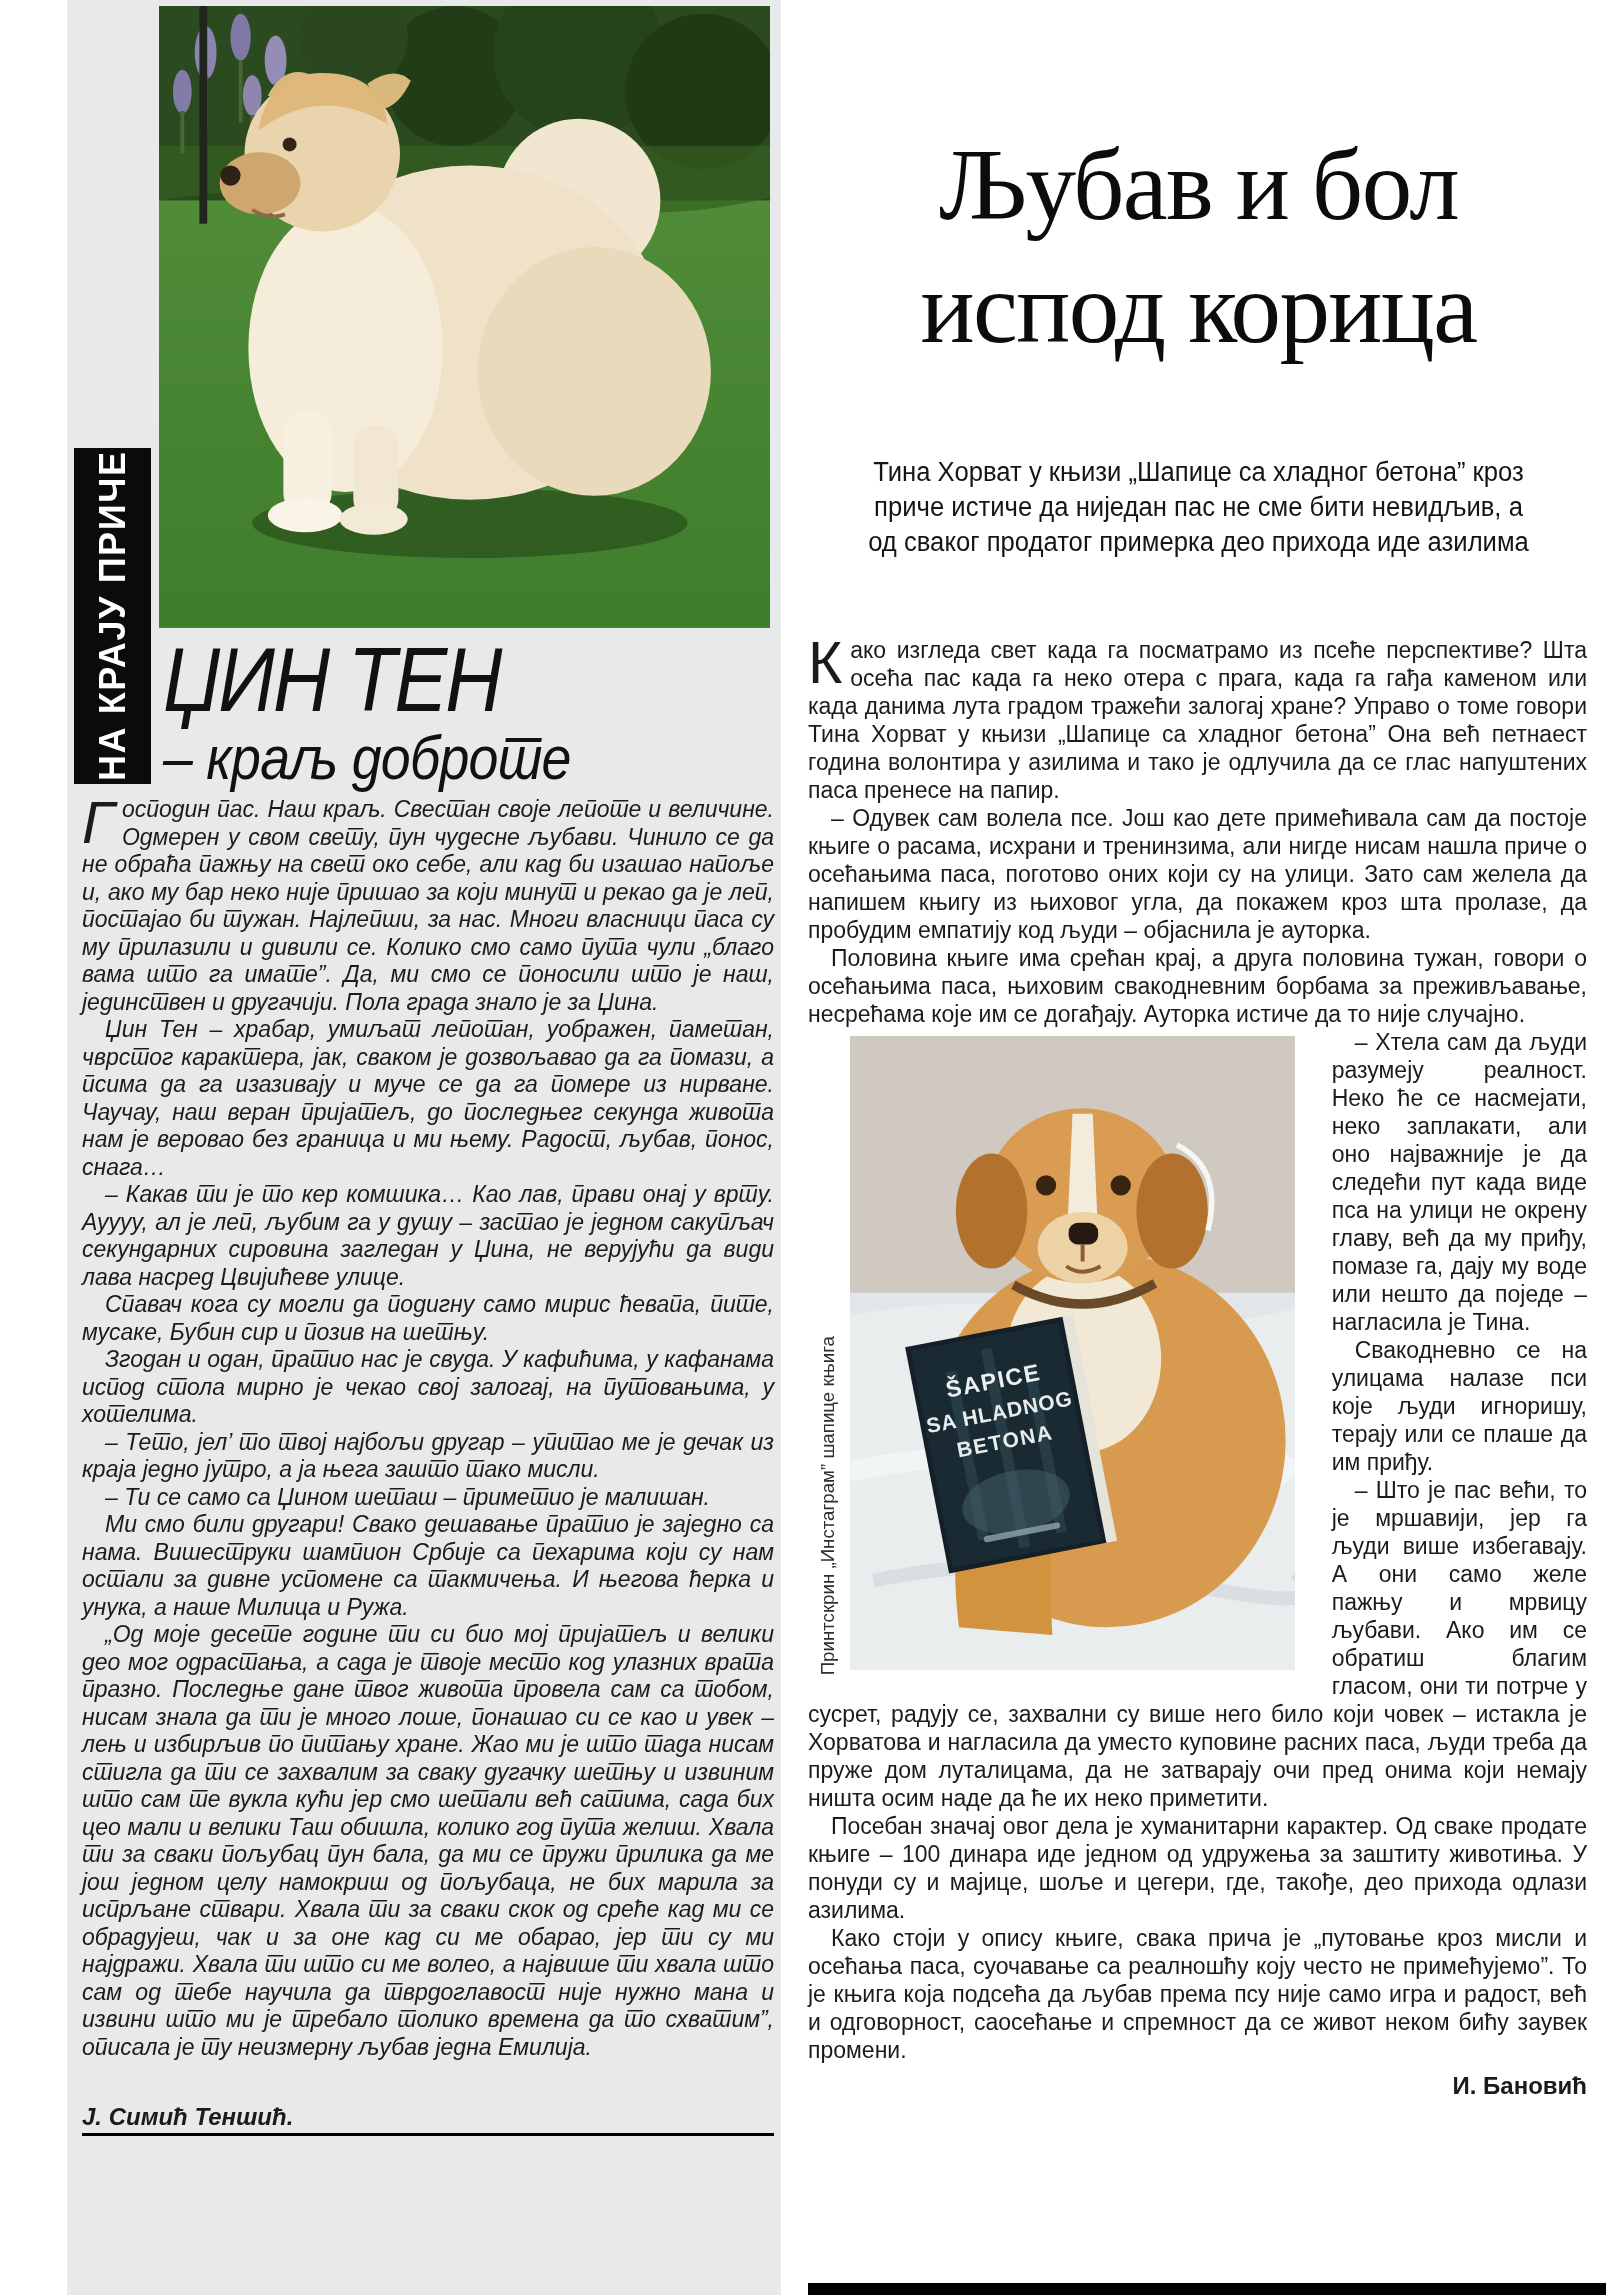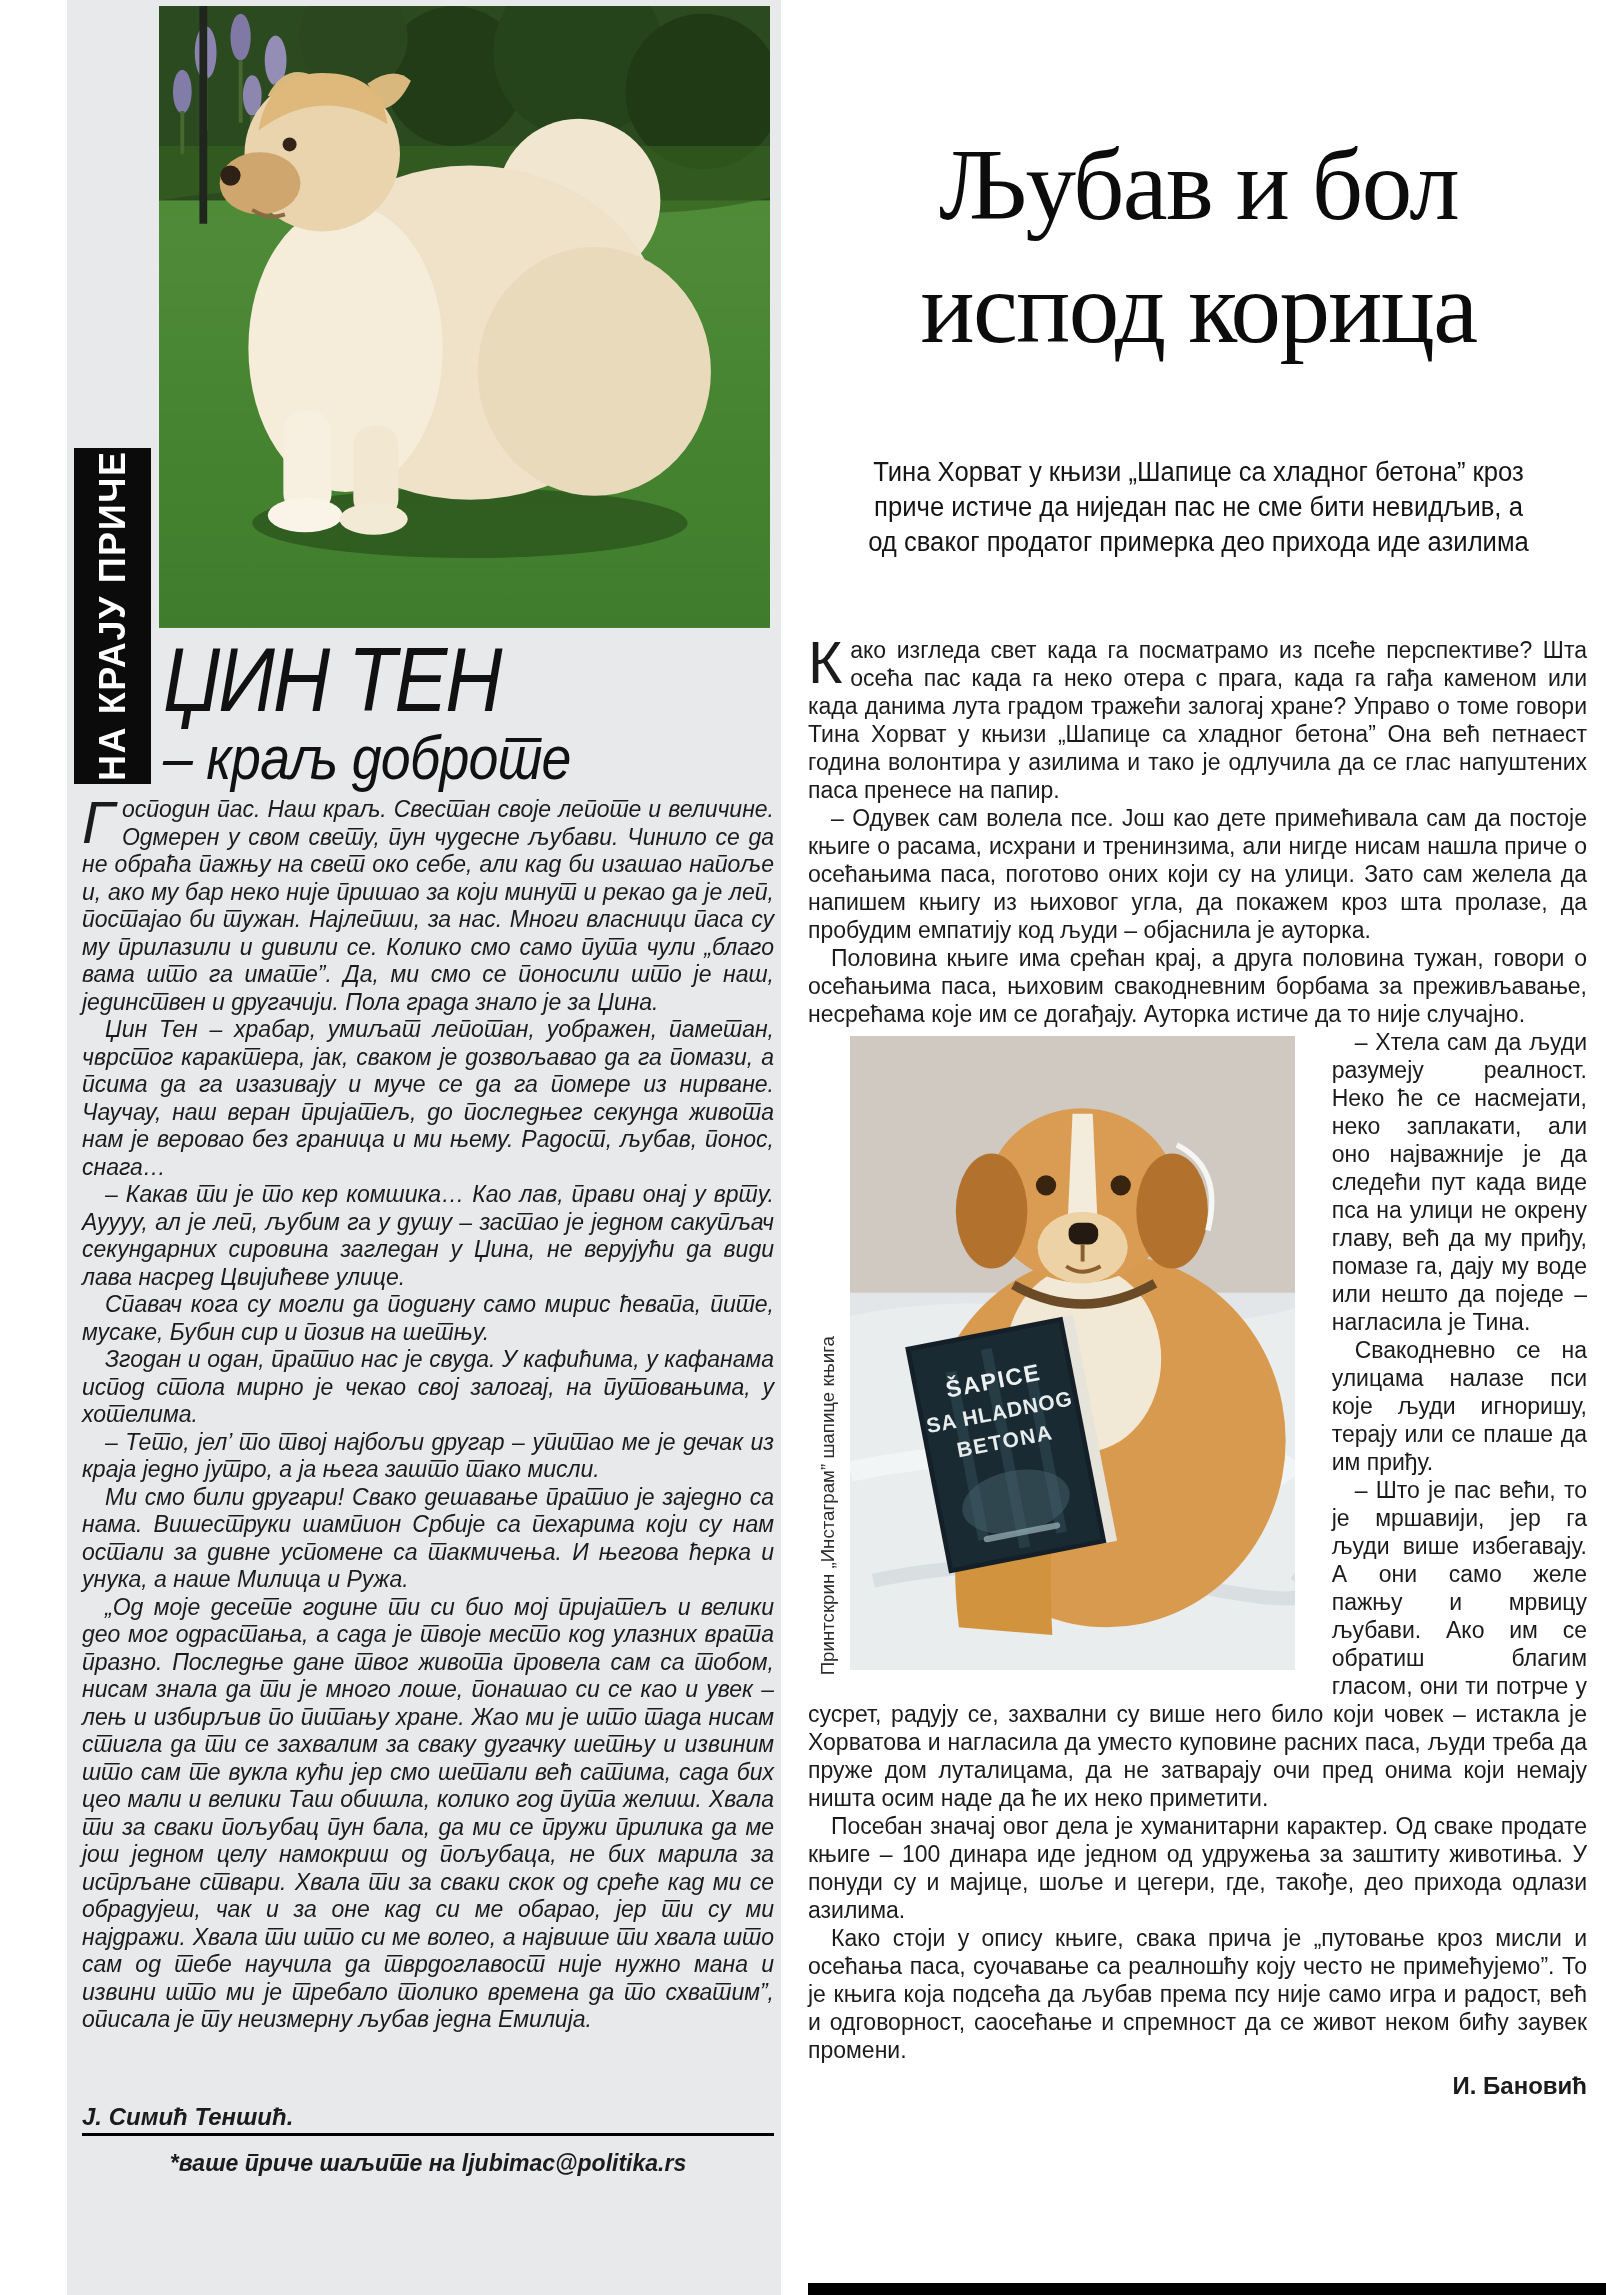--- a/index.html
+++ b/index.html
@@ -106,27 +106,27 @@
     <h2>– краљ доброте</h2>
   </div>
 
   <div class="left-body">
       <p class="bp nodent"><span class="dropcap">Г</span>осподин пас. Наш краљ. Свестан своје лепоте и величине. Одмерен у свом свету, пун чудесне љубави. Чинило се да не обраћа пажњу на свет око себе, али кад би изашао напоље и, ако му бар неко није пришао за који минут и рекао да је леп, постајао би тужан. Најлепши, за нас. Многи власници паса су му прилазили и дивили се. Колико смо само пута чули „благо вама што га имате”. Да, ми смо се поносили што је наш, јединствен и другачији. Пола града знало је за Џина.</p>
       <p class="bp">Џин Тен – храбар, умиљат лепотан, уображен, паметан, чврстог карактера, јак, сваком је дозвољавао да га помази, а псима да га изазивају и муче се да га помере из нирване. Чаучау, наш веран пријатељ, до последњег секунда живота нам је веровао без граница и ми њему. Радост, љубав, понос, снага…</p>
       <p class="bp">– Какав ти је то кер комшика… Као лав, прави онај у врту. Ауууу, ал је леп, љубим га у душу – застао је једном сакупљач секундарних сировина загледан у Џина, не верујући да види лава насред Цвијићеве улице.</p>
       <p class="bp">Спавач кога су могли да подигну само мирис ћевапа, пите, мусаке, Бубин сир и позив на шетњу.</p>
       <p class="bp">Згодан и одан, пратио нас је свуда. У кафићима, у кафанама испод стола мирно је чекао свој залогај, на путовањима, у хотелима.</p>
       <p class="bp">– Тето, јел’ то твој најбољи другар – упитао ме је дечак из краја једно јутро, а ја њега зашто тако мисли.</p>
+      <p class="bp">– Ти се само са Џином шеташ – приметио је малишан.</p>
       <p class="bp">Ми смо били другари! Свако дешавање пратио је заједно са нама. Вишеструки шампион Србије са пехарима који су нам остали за дивне успомене са такмичења. И његова ћерка и унука, а наше Милица и Ружа.</p>
       <p class="bp">„Од моје десете године ти си био мој пријатељ и велики део мог одрастања, а сада је твоје место код улазних врата празно. Последње дане твог живота провела сам са тобом, нисам знала да ти је много лоше, понашао си се као и увек – лењ и избирљив по питању хране. Жао ми је што тада нисам стигла да ти се захвалим за сваку дугачку шетњу и извиним што сам те вукла кући јер смо шетали већ сатима, сада бих цео мали и велики Таш обишла, колико год пута желиш. Хвала ти за сваки пољубац пун бала, да ми се пружи прилика да ме још једном целу намокриш од пољубаца, не бих марила за испрљане ствари. Хвала ти за сваки скок од среће кад ми се обрадујеш, чак и за оне кад си ме обарао, јер ти су ми најдражи. Хвала ти што си ме волео, а највише ти хвала што сам од тебе научила да тврдоглавост није нужно мана и извини што ми је требало толико времена да то схватим”, описала је ту неизмерну љубав једна Емилија.</p>
     </div>
 
   <div class="left-author">Ј. Симић Теншић.</div>
   <div class="left-rule"></div>
-  <div class="left-footer">*ваше приче шаљите на ljubimac@politika.rs</div>
 
   <div class="headline">
     <div>Љубав и бол</div>
     <div>испод корица</div>
   </div>
 
   <div class="deck">
     <div class="deck-inner">Тина Хорват у књизи „Шапице са хладног бетона” кроз приче истиче да ниједан пас не сме бити невидљив, а од сваког продатог примерка део прихода иде азилима</div>
   </div>
 

